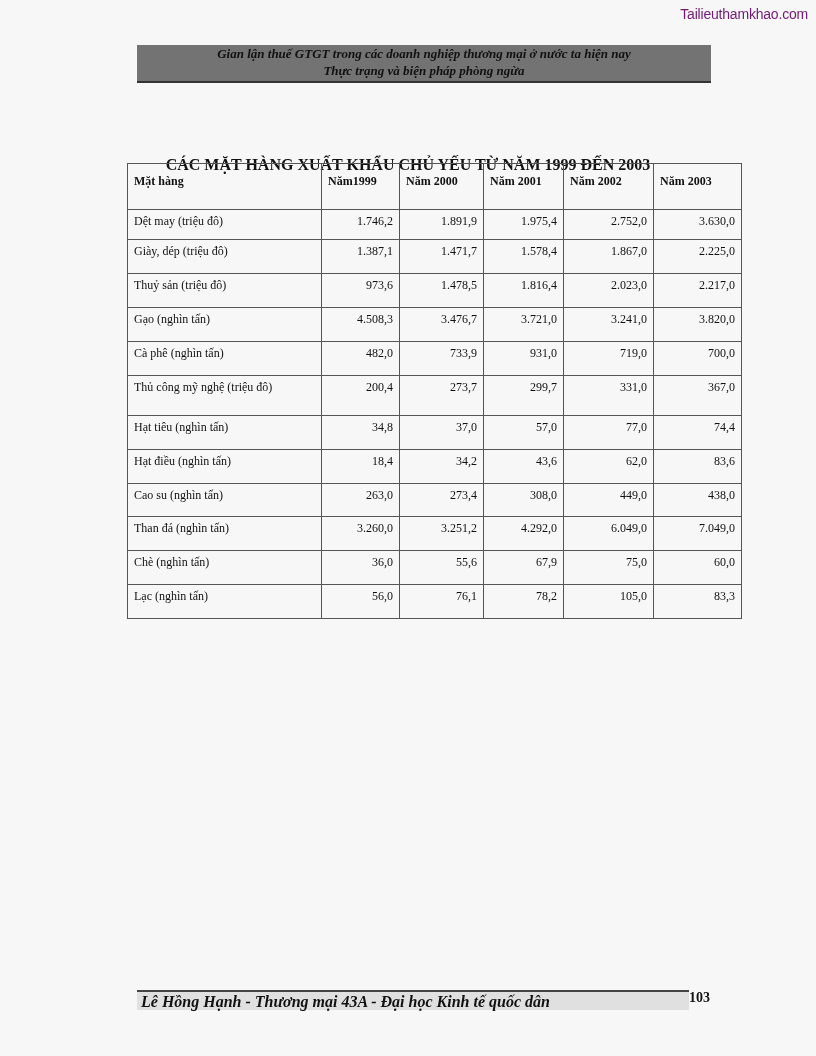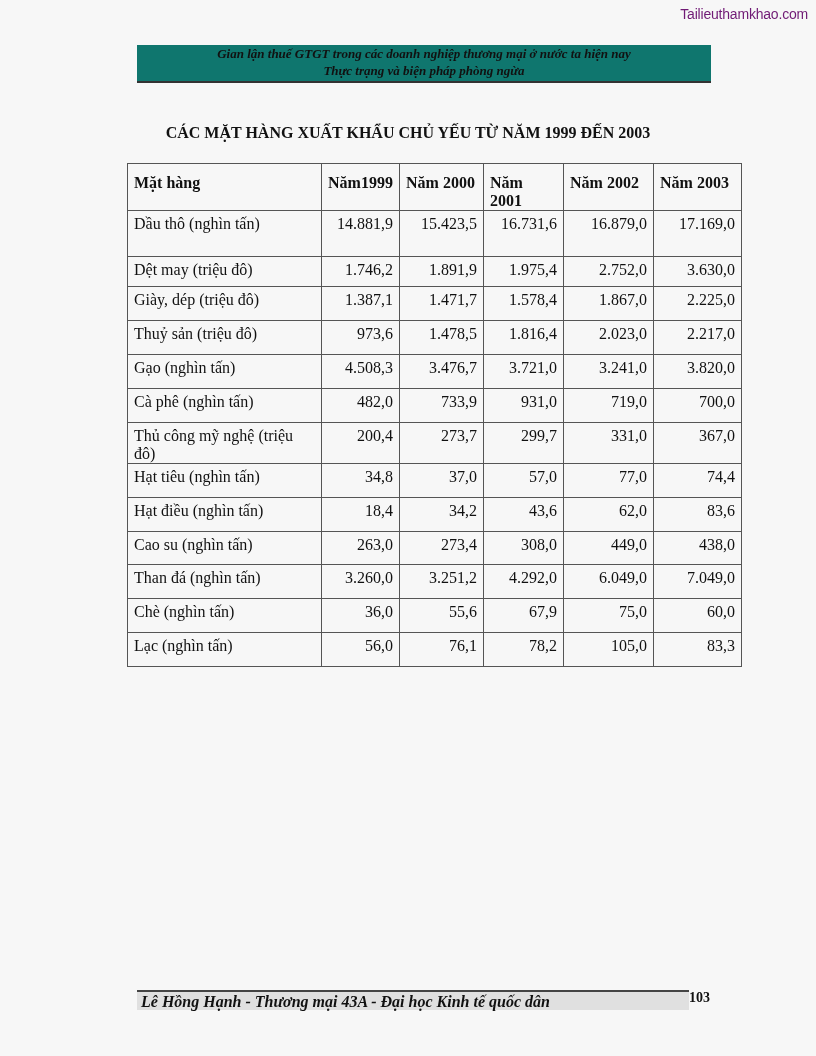--- a/index.html
+++ b/index.html
@@ -6,32 +6,32 @@
   body {
     width:816px; height:1056px; background:#f7f7f7; position:relative; overflow:hidden;
     font-family:"Liberation Serif", serif; color:#111;
   }
   .watermark {
     position:absolute; top:6px; right:8px; font-family:"Liberation Sans", sans-serif;
     font-size:14px; color:#701a75; letter-spacing:-0.2px;
   }
   .header-band {
     position:absolute; left:137px; top:45px; width:574px; height:36px;
-    background:#0f766e; border-bottom:2px solid #333; text-align:center;
+    background:#737373; border-bottom:2px solid #333; text-align:center;
     font-family:"Liberation Serif", serif; font-style:italic; font-weight:bold;
     font-size:13px; line-height:17px;
   }
   .header-band div { white-space:nowrap; }
   .doc-title {
     position:absolute; left:0; width:852px; top:124px; text-align:center;
     font-family:"Liberation Serif", serif; font-weight:bold; font-size:16px; white-space:nowrap;
   }
   table.exports {
     position:absolute; left:127px; top:163px; border-collapse:collapse;
-    font-family:"Liberation Serif", serif; font-size:16px;
+    font-family:"Liberation Serif", serif; font-size:12px;
     border:1px solid #444;
   }
   table.exports th, table.exports td {
     border:1px solid #555; padding:0 6px; vertical-align:top;
   }
   table.exports th { font-weight:bold; text-align:left; height:46px; padding-top:10px; box-sizing:border-box; }
   table.exports td.num { text-align:right; }
   table.exports td { padding-top:4px; box-sizing:border-box; }
   .footer-band {
     position:absolute; left:137px; top:990px; width:552px; height:20px;
@@ -47,42 +47,34 @@
 </head>
 <body>
 
 <div class="watermark">Tailieuthamkhao.com</div>
 
 <div class="header-band">
   <div>Gian lận thuế GTGT trong các doanh nghiệp thương mại ở nước ta hiện nay</div>
   <div>Thực trạng và biện pháp phòng ngừa</div>
 </div>
 
-<div class="doc-title" style="width:816px;">CÁC MẶT HÀNG XUẤT KHẨU CHỦ YẾU TỪ NĂM 1999 ĐẾN 2003</div>
+<div class="doc-title" style="width:816px;margin-top:32px;">CÁC MẶT HÀNG XUẤT KHẨU CHỦ YẾU TỪ NĂM 1999 ĐẾN 2003</div>
 
 <table class="exports">
   <thead>
     <tr>
       <th style="width:194px">Mặt hàng</th>
       <th style="width:78px">Năm1999</th>
       <th style="width:84px">Năm 2000</th>
       <th style="width:80px">Năm 2001</th>
       <th style="width:90px">Năm 2002</th>
       <th style="width:88px">Năm 2003</th>
     </tr>
   </thead>
   <tbody id="tbody">
-      <tr style="height: 46px;">
-        <td>Dầu thô (nghìn tấn)</td>
-        <td class="num">14.881,9</td>
-        <td class="num">15.423,5</td>
-        <td class="num">16.731,6</td>
-        <td class="num">16.879,0</td>
-        <td class="num">17.169,0</td>
-      </tr>
       <tr style="height: 30px;">
         <td>Dệt may (triệu đô)</td>
         <td class="num">1.746,2</td>
         <td class="num">1.891,9</td>
         <td class="num">1.975,4</td>
         <td class="num">2.752,0</td>
         <td class="num">3.630,0</td>
       </tr>
       <tr style="height: 34px;">
         <td>Giày, dép (triệu đô)</td>

